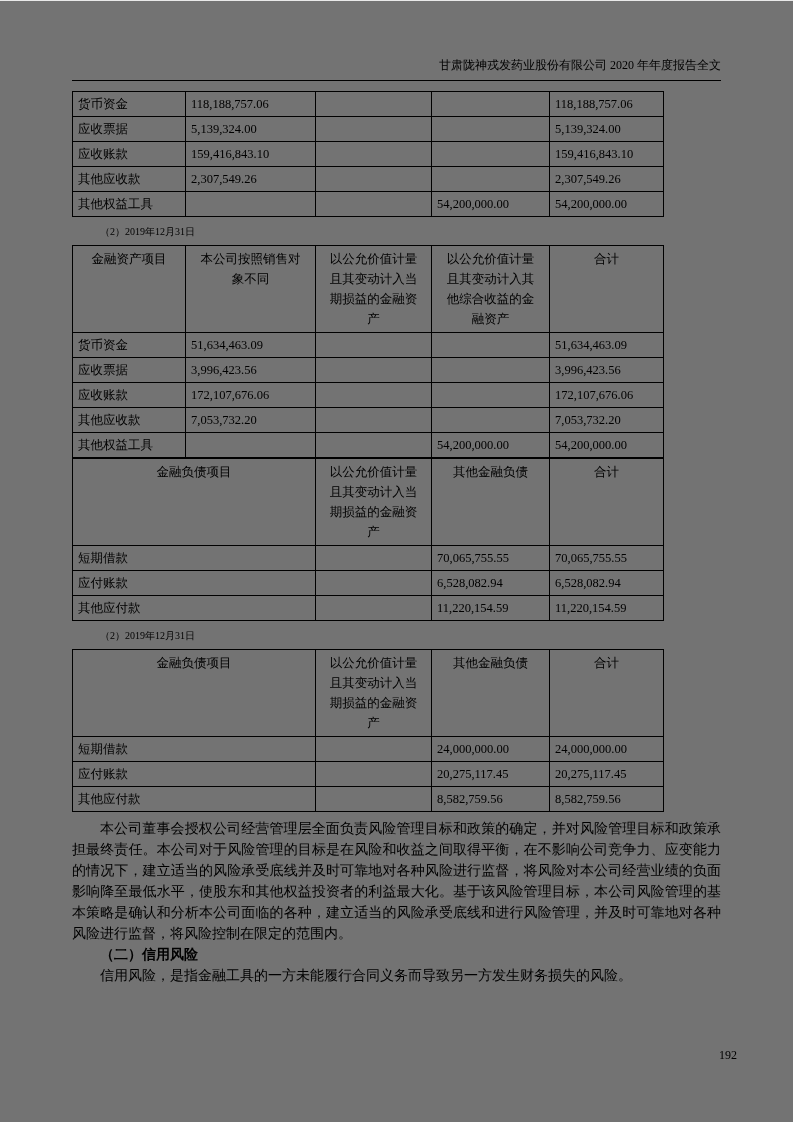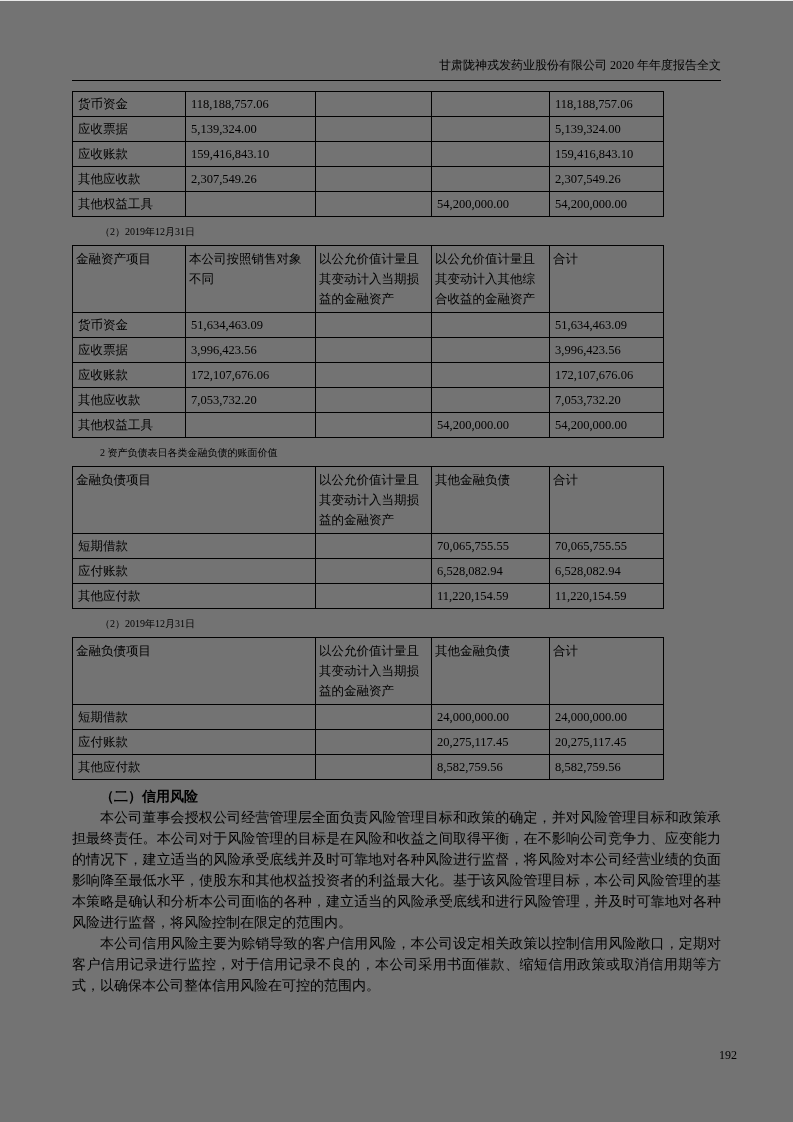--- a/index.html
+++ b/index.html
@@ -31,24 +31,25 @@
     border-radius:24px;
   }
   table.fin td {
     border:1px solid #000;
     padding:2px 5px;
     height:25px;
     vertical-align:middle;
     overflow:hidden;
   }
   table.fin td.hdr {
+    text-align:center;
     vertical-align:top;
     white-space:normal;
     line-height:20px;
-    padding:3px 3px;
+    padding:3px 12px;
     height:auto;
     font-weight:normal;
   }
   td.lbl { text-align:left; white-space:nowrap; }
   td.num { white-space:nowrap; }
   .sec-heading {
     font-size:10px;
     padding-left:28px;
     margin:5px 0 4px 0;
     line-height:19px;
@@ -179,21 +180,20 @@
         <tr>
           <td class="lbl">其他权益工具</td>
           <td class="num"></td>
           <td class="num"></td>
           <td class="num">54,200,000.00</td>
           <td class="num">54,200,000.00</td>
         </tr>
       </tbody>
     </table>
 
-    <p class="sec-heading">2 资产负债表日各类金融负债的账面价值</p>
 
     <table class="fin">
       <colgroup>
           <col class="l1">
           <col class="l2">
           <col class="l3">
           <col class="l4">
         </colgroup>
       <tbody>
         <tr>
@@ -254,22 +254,22 @@
         <tr>
           <td class="lbl">其他应付款</td>
           <td class="num"></td>
           <td class="num">8,582,759.56</td>
           <td class="num">8,582,759.56</td>
         </tr>
       </tbody>
     </table>
 
     <div class="para-block">
+      <p class="para">本公司董事会授权公司经营管理层全面负责风险管理目标和政策的确定，并对风险管理目标和政策承担最终责任。本公司对于风险管理的目标是在风险和收益之间取得平衡，在不影响公司竞争力、应变能力的情况下，建立适当的风险承受底线并及时可靠地对各种风险进行监督，将风险对本公司经营业绩的负面影响降至最低水平，使股东和其他权益投资者的利益最大化。基于该风险管理目标，本公司风险管理的基本策略是确认和分析本公司面临的各种，建立适当的风险承受底线和进行风险管理，并及时可靠地对各种风险进行监督，将风险控制在限定的范围内。</p>
       <p class="para bold">（二）信用风险</p>
-      <p class="para">本公司董事会授权公司经营管理层全面负责风险管理目标和政策的确定，并对风险管理目标和政策承担最终责任。本公司对于风险管理的目标是在风险和收益之间取得平衡，在不影响公司竞争力、应变能力的情况下，建立适当的风险承受底线并及时可靠地对各种风险进行监督，将风险对本公司经营业绩的负面影响降至最低水平，使股东和其他权益投资者的利益最大化。基于该风险管理目标，本公司风险管理的基本策略是确认和分析本公司面临的各种，建立适当的风险承受底线和进行风险管理，并及时可靠地对各种风险进行监督，将风险控制在限定的范围内。</p>
-      <p class="para">本公司信用风险主要为赊销导致的客户信用风险，本公司设定相关政策以控制信用风险敞口，定期对客户信用记录进行监控，对于信用记录不良的，本公司采用书面催款、缩短信用政策或取消信用期等方式，以确保本公司整体信用风险在可控的范围内。</p>
+      <p class="para">信用风险，是指金融工具的一方未能履行合同义务而导致另一方发生财务损失的风险。</p>
     </div>
 
   </div>
 
   <div class="page-number">192</div>
 
 </div>
 
 </body></html>

